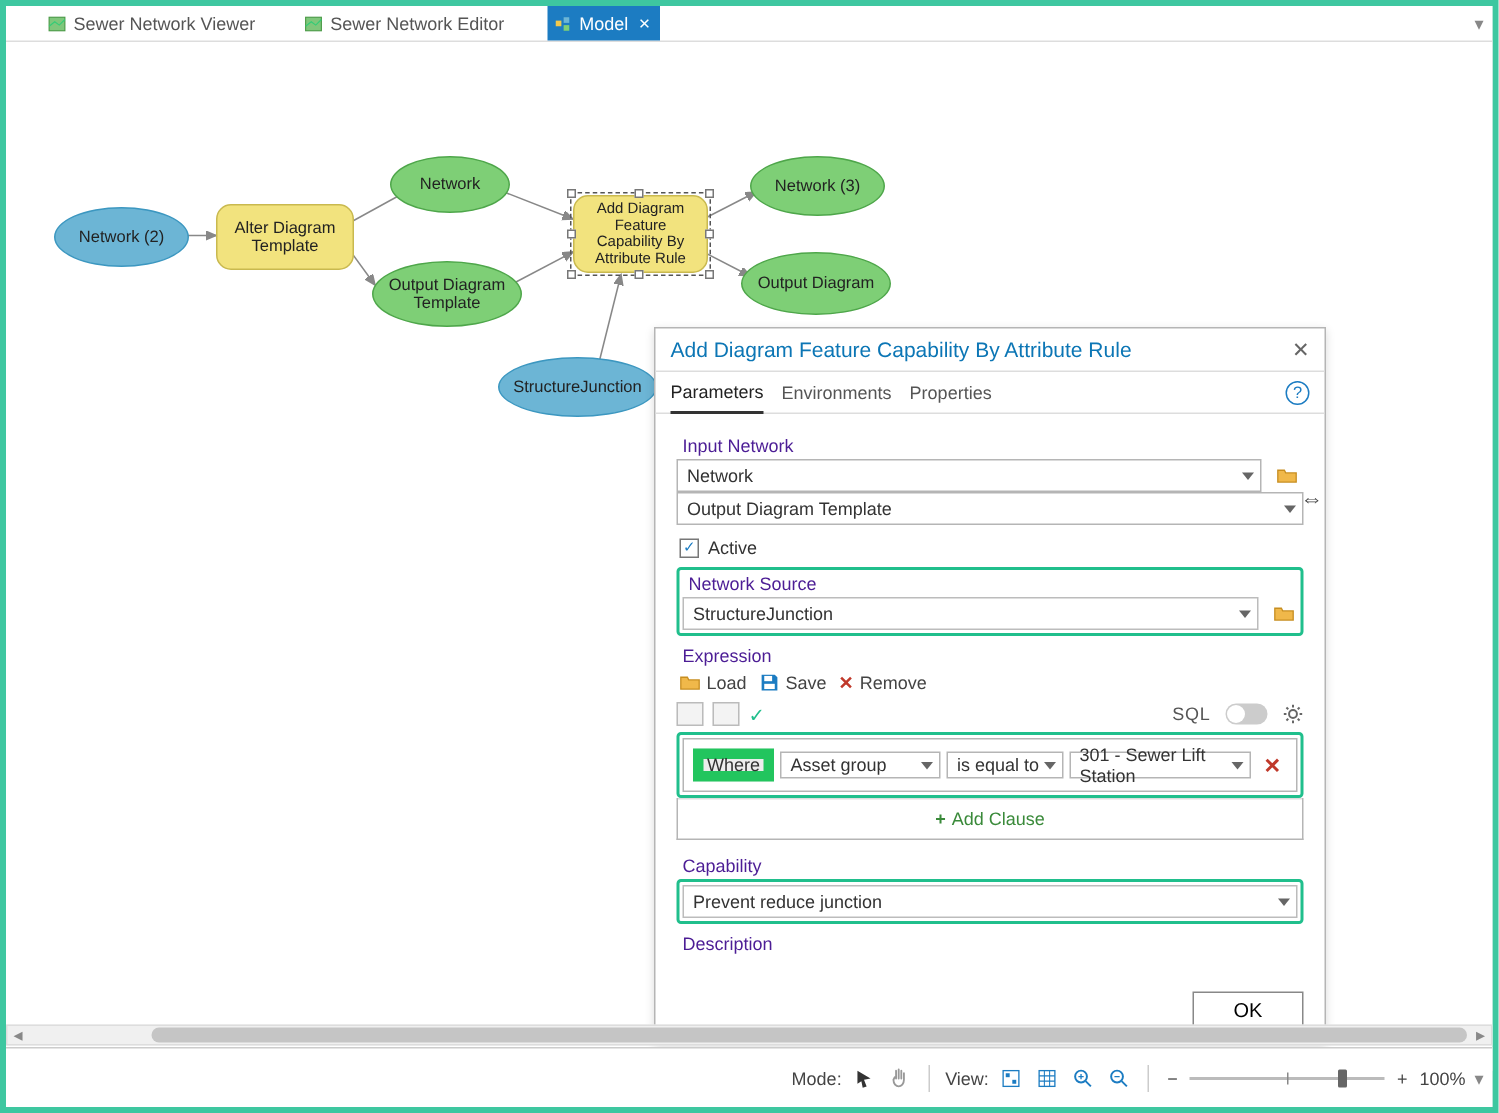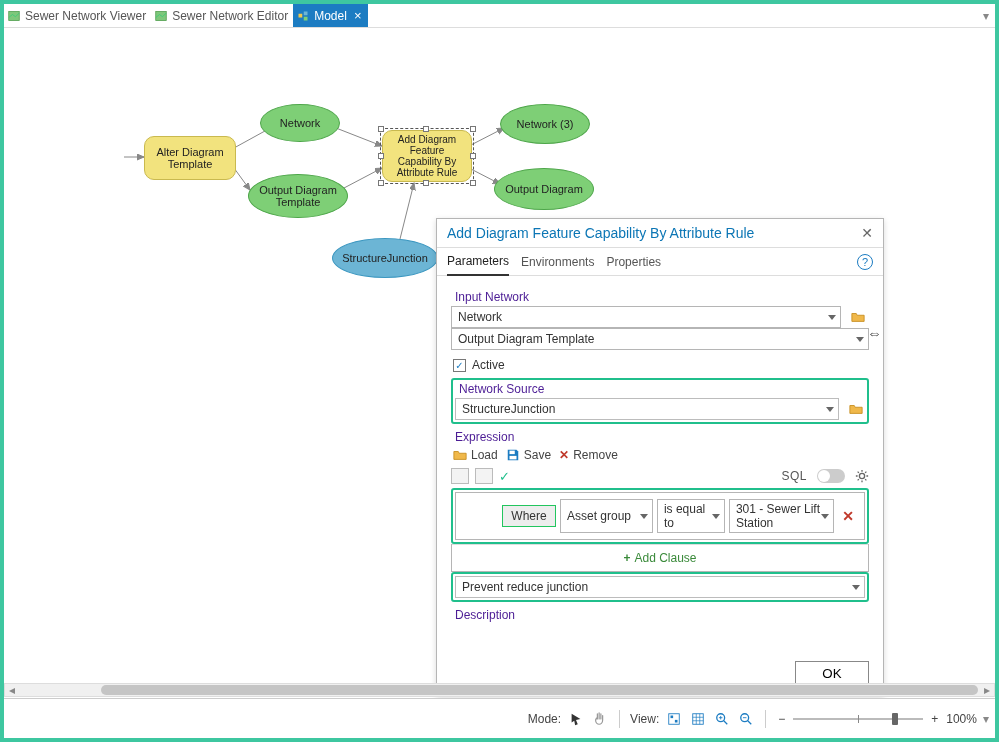--- a/index.html
+++ b/index.html
@@ -21,20 +21,21 @@
     height: 24px;
     background: #fff;
     border-bottom: 1px solid #ddd;
   }
   .tab {
     display: flex; align-items: center;
     padding: 0 4px; height: 100%;
     gap: 5px;
     color: #555;
     border-right: 1px solid transparent;
+    margin-left: 24px;
   }
   .tab.active {
     background: #1c7cc2;
     color: #fff;
   }
   .tab .tab-icon { width: 12px; height: 12px; }
   .tab-close { font-size: 13px; line-height: 1; padding: 0 2px; color: #fff; }
   .tabbar-spacer { flex: 1 1 auto; }
   .tabbar-chevron {
     width: 18px; text-align: center; color: #888;
@@ -190,24 +191,24 @@
     background: #fff;
   }
   .clause-row {
     display: flex; align-items: center;
     gap: 4px;
     padding: 6px;
   }
   .where-label {
     width: 54px; height: 22px;
     display: flex; align-items: center; justify-content: center;
-    border: 1px solid #22c55e; background: #ededed; margin-left: 40px;
+    border: 7px solid #22c55e; background: #ededed;
   }
   .csel {
-    height: 34px; border: 1px solid #b5b5b5;
+    height: 18px; border: 1px solid #b5b5b5;
     background: #fff; display: flex; align-items: center;
     padding: 0 4px 0 6px;
   }
   .csel .caret { margin-left: auto; width:0;height:0;border-left:4px solid transparent;border-right:4px solid transparent;border-top:5px solid #666; }
   .xrow { color:#c0392b; font-size: 14px; padding: 0 4px; font-weight: bold; }
 
   .addclause {
     text-align: center; padding: 6px 0;
     border-top: 1px solid #ddd;
     color: #3a8a3a;
@@ -318,20 +319,23 @@
     <line x1="120" y1="129" x2="140" y2="129" stroke="#888" marker-end="url(#arr)"></line>
     <line x1="230" y1="120" x2="270" y2="98" stroke="#888" marker-end="url(#arr)"></line>
     <line x1="230" y1="140" x2="246" y2="162" stroke="#888" marker-end="url(#arr)"></line>
     <line x1="332" y1="100" x2="378" y2="118" stroke="#888" marker-end="url(#arr)"></line>
     <line x1="340" y1="160" x2="378" y2="140" stroke="#888" marker-end="url(#arr)"></line>
     <line x1="395" y1="215" x2="410" y2="155" stroke="#888" marker-end="url(#arr)"></line>
     <line x1="465" y1="118" x2="500" y2="100" stroke="#888" marker-end="url(#arr)"></line>
     <line x1="465" y1="140" x2="496" y2="156" stroke="#888" marker-end="url(#arr)"></line>
   </svg>
 
+  <div class="shape ellipse blue" style="left:32px; top:110px; width:90px; height:40px;">
+      <span>Network (2)</span>
+    </div>
 
   <div class="shape rect yellow" style="left:140px; top:108px; width:92px; height:44px;">
       <span>Alter Diagram Template</span>
     </div>
 
   <div class="shape ellipse green" style="left:256px; top:76px; width:80px; height:38px;">
       <span>Network</span>
     </div>
 
   <div class="shape ellipse green" style="left:244px; top:146px; width:100px; height:44px;">
@@ -473,20 +477,21 @@
             <span class="xrow">✕</span>
           </div>
         </div>
       </div>
       <div class="clause-box" style="border-top:none">
         <div class="addclause">
           <span class="plus">+</span><span>Add Clause</span>
         </div>
       </div>
 
+      <div class="field-label" style="margin-top:10px">Capability</div>
       <div class="hl">
         <div class="combo">
           <span>Prevent reduce junction</span>
             <span class="caret"></span>
         </div>
       </div>
 
       <div class="field-label">Description</div>
 
     </div>

